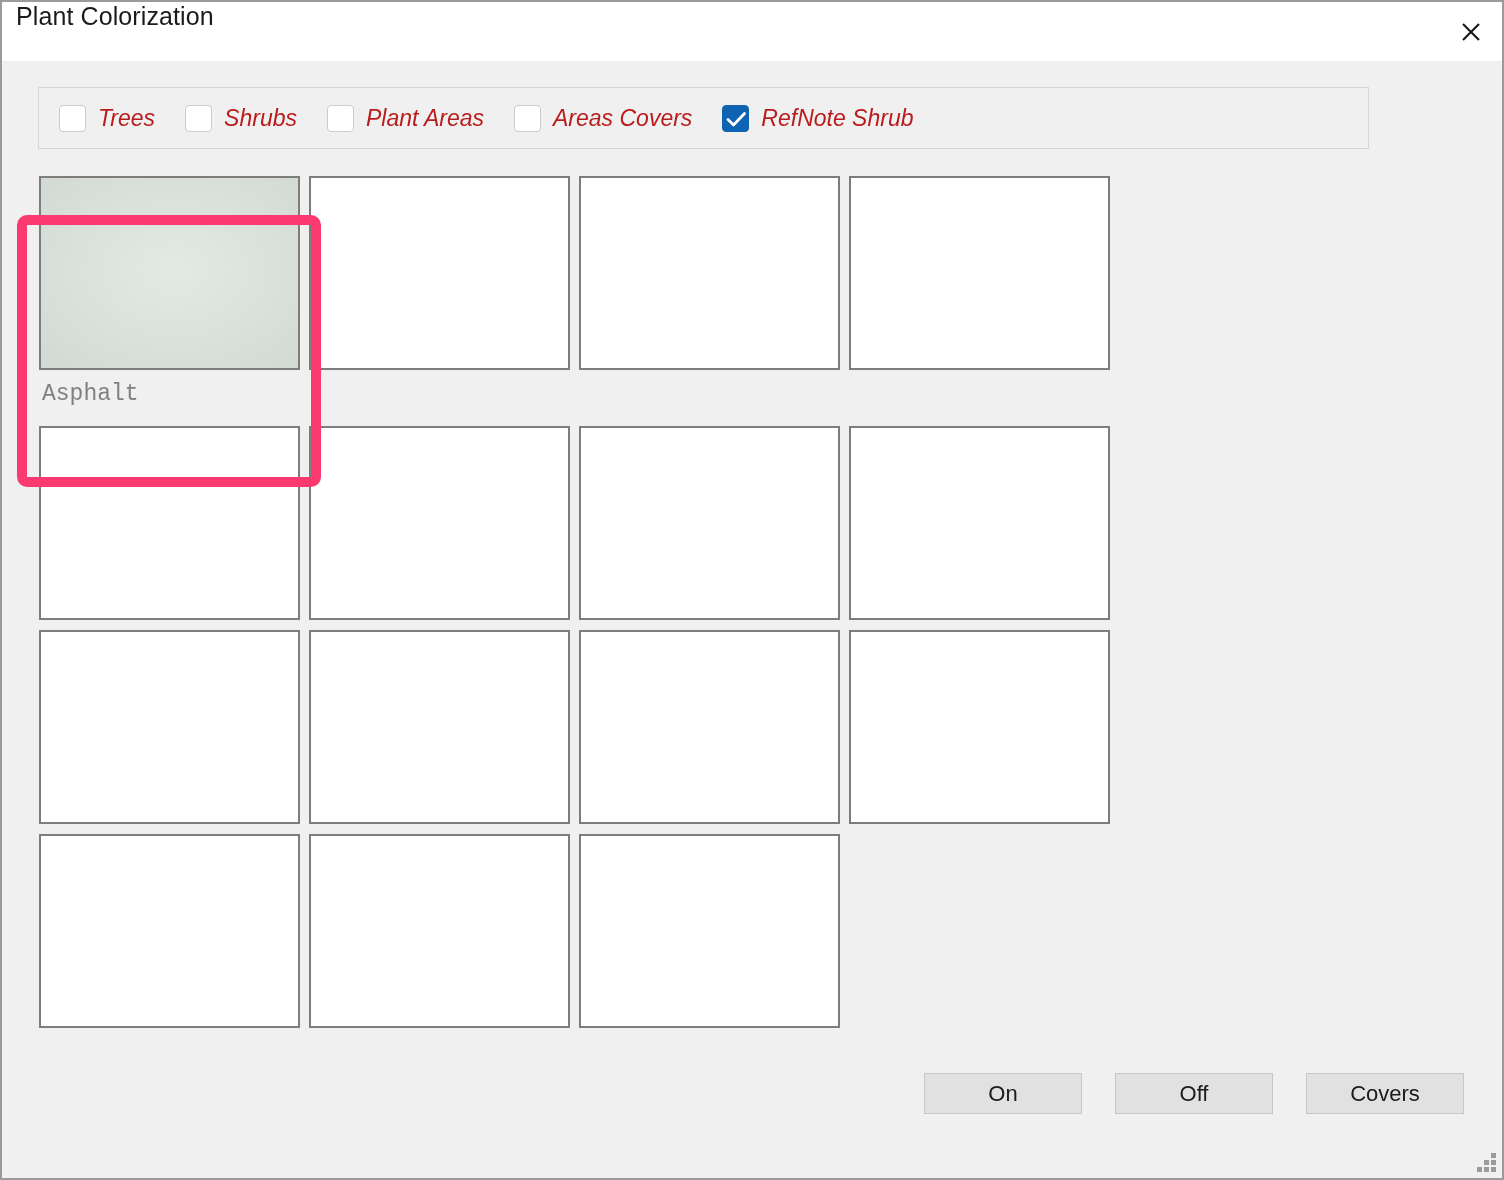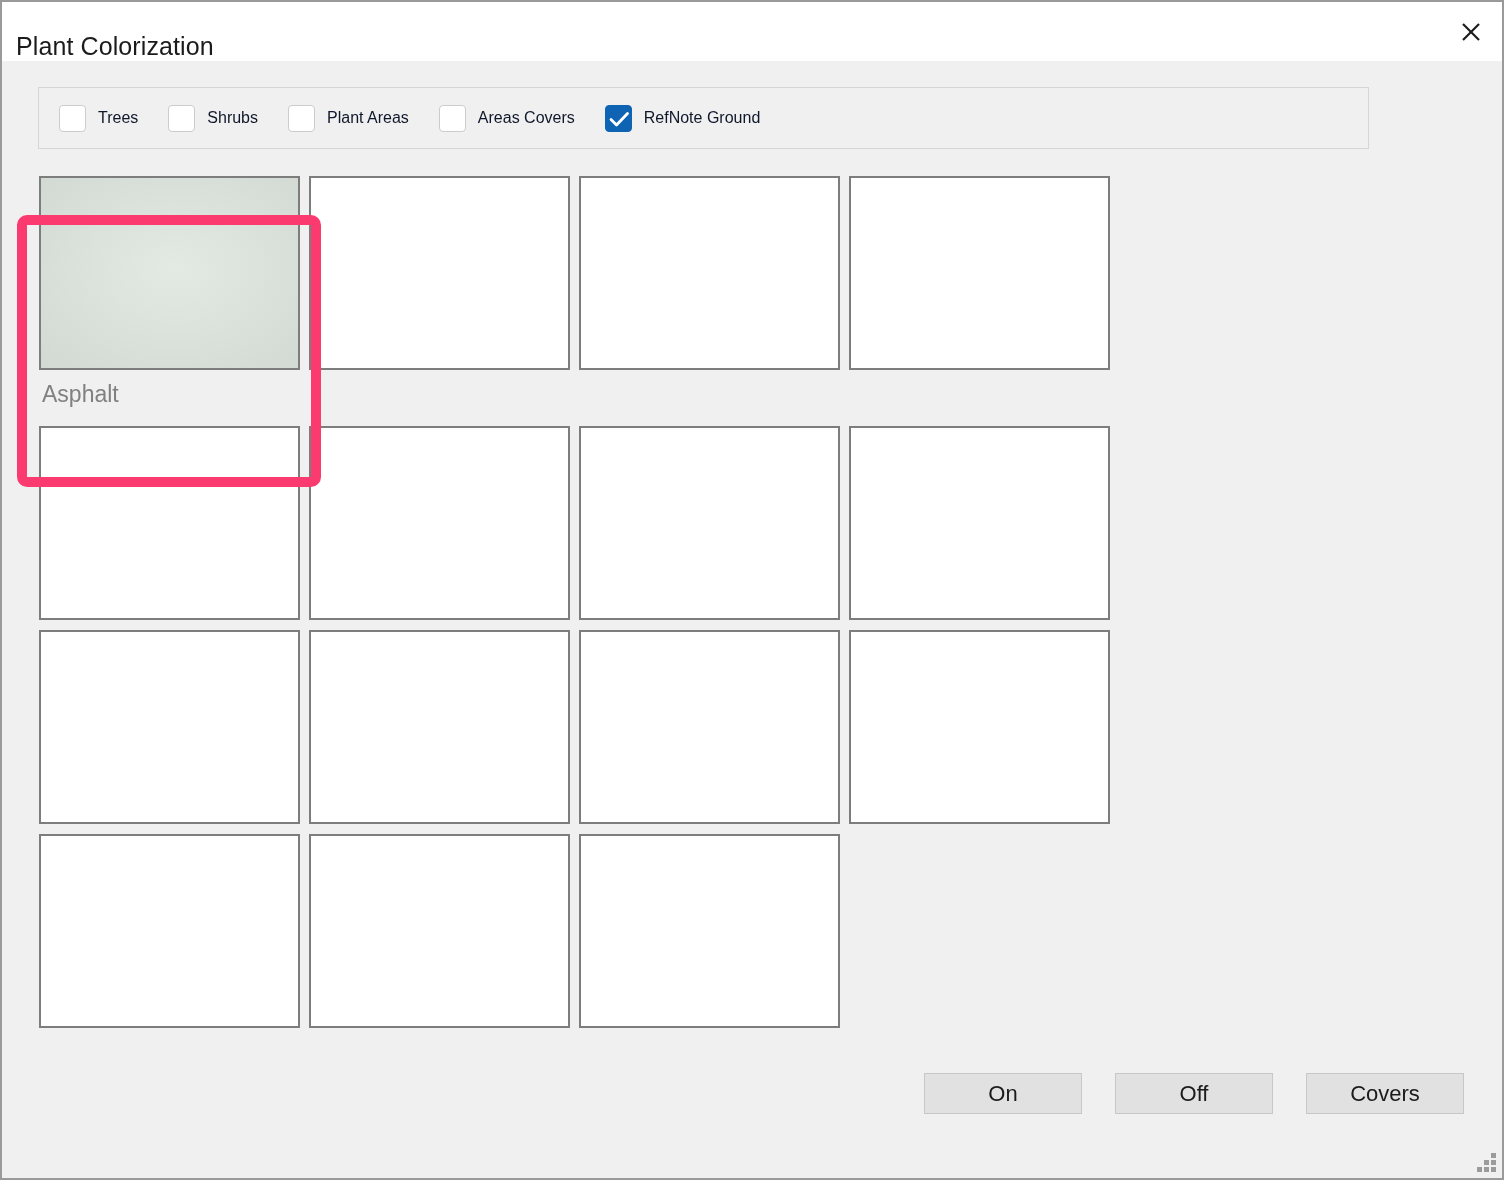--- a/index.html
+++ b/index.html
@@ -29,21 +29,21 @@
     flex-direction: column;
   }
 
   
   .titlebar {
     position: relative;
     height: 59px;
     flex: 0 0 59px;
     background: #ffffff;
     display: flex;
-    align-items: flex-end;
+    align-items: flex-start;
   }
   .title-text {
     margin-left: 14px;
     font-size: 25px;
     color: #1b1b1b;
     font-weight: 400;
     letter-spacing: 0.1px;
     white-space: nowrap;
   }
   .close-btn {
@@ -103,34 +103,36 @@
     background: #0f63b3;
     border-color: #0f63b3;
   }
   .cb-box svg {
     position: absolute;
     left: 3px;
     top: 4px;
   }
   .cb-label {
     margin-left: 12px;
-    font-size: 16px;
-    color: #0f172a;
+    font-size: 23px;
+    color: #b91c1c;
     white-space: nowrap;
+    font-style: italic;
   }
 
   
   .grid {
     position: absolute;
     left: 37px;
     top: 115px;
     width: 1333px;
     display: flex;
     flex-wrap: wrap;
     gap: 10px 9px;
+    font-family: Liberation Mono, monospace;
   }
   .cell {
     width: 261px;
     height: 194px;
     box-sizing: border-box;
     position: relative;
   }
   .cell-inner {
     position: absolute;
     left: 0;
@@ -285,21 +287,21 @@
       </div>
 
       <div class="cb-item checked">
         <span class="cb-box">
           <span>
             <svg width="21" height="19" viewBox="0 0 21 19">
               <polyline points="2,9.5 7.5,15 18.5,3.5" fill="none" stroke="#ffffff" stroke-width="2.8" stroke-linecap="round" stroke-linejoin="round"></polyline>
             </svg>
           </span>
         </span>
-        <span class="cb-label">RefNote Ground</span>
+        <span class="cb-label">RefNote Shrub</span>
       </div>
 
     </div>
 
     <div class="grid">
 
       <div class="cell filled">
         <div class="swatch"></div>
         <div class="caption">Asphalt</div>
       </div>

